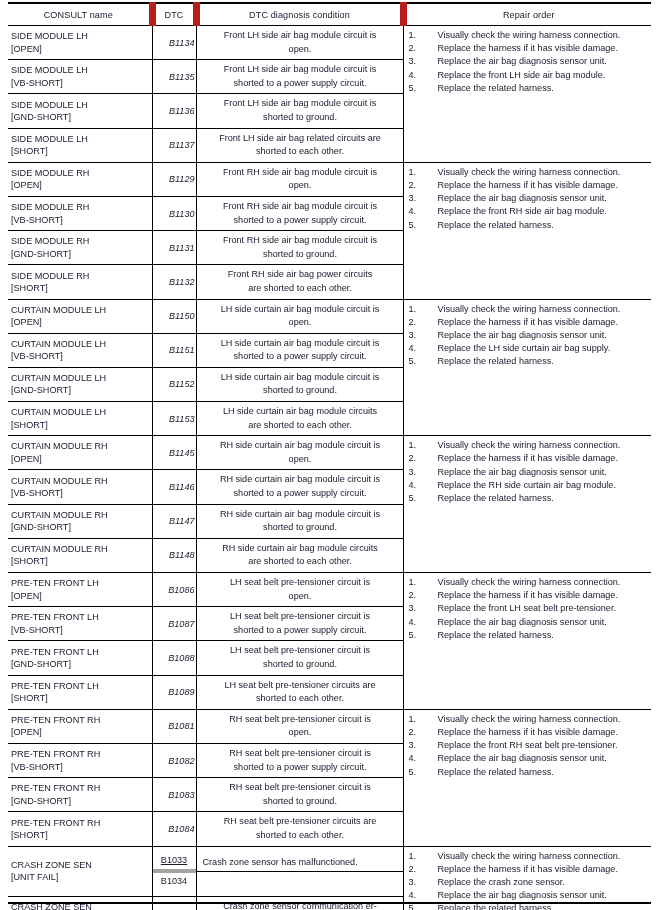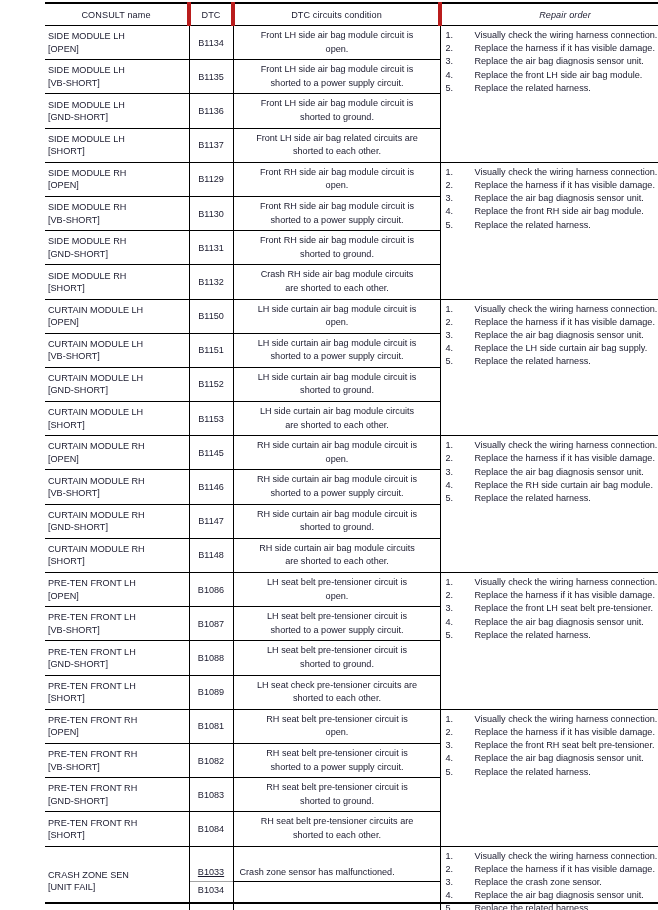--- a/index.html
+++ b/index.html
@@ -13,21 +13,20 @@
     height: 910px;
     font-family: "Liberation Sans", sans-serif;
     color: #1a1a2e;
     overflow: hidden;
   }
 
   #sheet {
     position: relative;
     width: 590px;
     height: 910px;
-    margin-left: 37px;
   }
 
   table.dtc {
     position: absolute;
     left: 8px;
     top: 2px;
     width: 643px;
     border-collapse: collapse;
     table-layout: fixed;
     font-size: 9.1px;
@@ -35,30 +34,30 @@
 
   table.dtc col.c-consult { width: 144px; }
   table.dtc col.c-dtc     { width: 44px;  }
   table.dtc col.c-cond    { width: 207px; }
   table.dtc col.c-repair  { width: 248px; }
 
   
   thead th {
     border-top: 2.2px solid #000;
     border-bottom: 1px solid #000;
-    border-left: 4px solid #b91c1c;
+    border-left: 7px solid #b91c1c;
     padding: 4px 2px 4px;
     font-weight: normal;
     text-align: center;
     vertical-align: middle;
     letter-spacing: .1px;
     height: 13px;
   }
   thead th:first-child { border-left: none; }
-  thead th.th-repair   { border-right: none; font-style: italic; }
+  thead th.th-repair   { border-right: none; }
 
   
   tbody td {
     border-left: 1px solid #000;
     border-bottom: 1px solid #000;
     vertical-align: middle;
     padding: 0;
   }
   tbody td.c-first { border-left: none; }
   tbody td.c-last  { border-right: none; }
@@ -71,23 +70,24 @@
 
   .consult-cell {
     text-align: left;
     line-height: 12.4px;
     padding: 2px 3px;
     white-space: nowrap;
   }
   .consult-cell .ln { display: block; }
 
   .dtc-cell {
-    text-align: center;
+    text-align: right;
     white-space: nowrap;
     padding: 2px 1px;
+    font-style: italic;
   }
 
   .cond-cell {
     text-align: center;
     line-height: 13.6px;
     padding: 3px 5px 3px 6px;
   }
   .cond-cell .ln { display: block; }
 
   
@@ -115,26 +115,26 @@
     top: 0;
   }
 
   
   td.dtc-split { padding: 0; }
   td.dtc-split .sub {
     text-align: center;
     line-height: 15px;
     padding: 1px 0;
   }
-  td.dtc-split .sub.top { border-bottom: 1px solid #a3a3a3; text-decoration: underline; }
+  td.dtc-split .sub.top { border-bottom: 4px solid #a3a3a3; text-decoration: underline; }
 
   td.cond-split { padding: 0; vertical-align: top; }
   td.cond-split .sub {
     line-height: 15px;
-    padding: 18px 5px 1px 6px;
+    padding: 8px 5px 1px 6px;
     min-height: 15px;
   }
   td.cond-split .sub.top { border-bottom: 1px solid #000; }
 
   .bottom-rule {
     position: absolute;
     left: 8px;
     top: 902px;
     width: 643px;
     height: 2.2px;
@@ -150,21 +150,21 @@
     <colgroup>
       <col class="c-consult">
         <col class="c-dtc">
         <col class="c-cond">
         <col class="c-repair">
     </colgroup>
     <thead>
       <tr>
         <th>CONSULT name</th>
         <th>DTC</th>
-        <th>DTC circuits condition</th>
+        <th>DTC diagnosis condition</th>
         <th class="th-repair">Repair order</th>
       </tr>
     </thead>
     <tbody id="tbody">
         <tr class="group-start">
           <td class="consult-cell c-first">
             <span class="ln">SIDE MODULE LH</span>
             <span class="ln">[OPEN]</span>
           </td>
           <td class="dtc-cell">B1134</td>
@@ -257,21 +257,21 @@
             <span class="ln">shorted to ground.</span>
           </td>
         </tr>
         <tr>
           <td class="consult-cell c-first">
             <span class="ln">SIDE MODULE RH</span>
             <span class="ln">[SHORT]</span>
           </td>
           <td class="dtc-cell">B1132</td>
           <td class="cond-cell">
-            <span class="ln">Crash RH side air bag module circuits</span>
+            <span class="ln">Front RH side air bag power circuits</span>
             <span class="ln">are shorted to each other.</span>
           </td>
         </tr>
         <tr class="group-start">
           <td class="consult-cell c-first">
             <span class="ln">CURTAIN MODULE LH</span>
             <span class="ln">[OPEN]</span>
           </td>
           <td class="dtc-cell">B1150</td>
           <td class="cond-cell">
@@ -416,21 +416,21 @@
             <span class="ln">shorted to ground.</span>
           </td>
         </tr>
         <tr>
           <td class="consult-cell c-first">
             <span class="ln">PRE-TEN FRONT LH</span>
             <span class="ln">[SHORT]</span>
           </td>
           <td class="dtc-cell">B1089</td>
           <td class="cond-cell">
-            <span class="ln">LH seat check pre-tensioner circuits are</span>
+            <span class="ln">LH seat belt pre-tensioner circuits are</span>
             <span class="ln">shorted to each other.</span>
           </td>
         </tr>
         <tr class="group-start">
           <td class="consult-cell c-first">
             <span class="ln">PRE-TEN FRONT RH</span>
             <span class="ln">[OPEN]</span>
           </td>
           <td class="dtc-cell">B1081</td>
           <td class="cond-cell">

